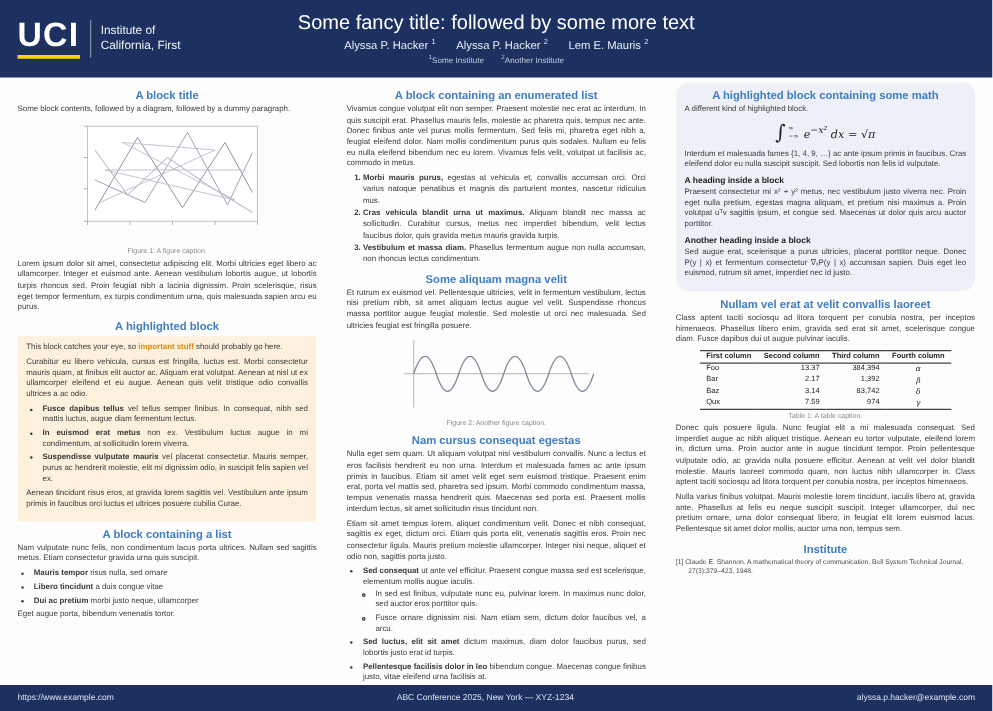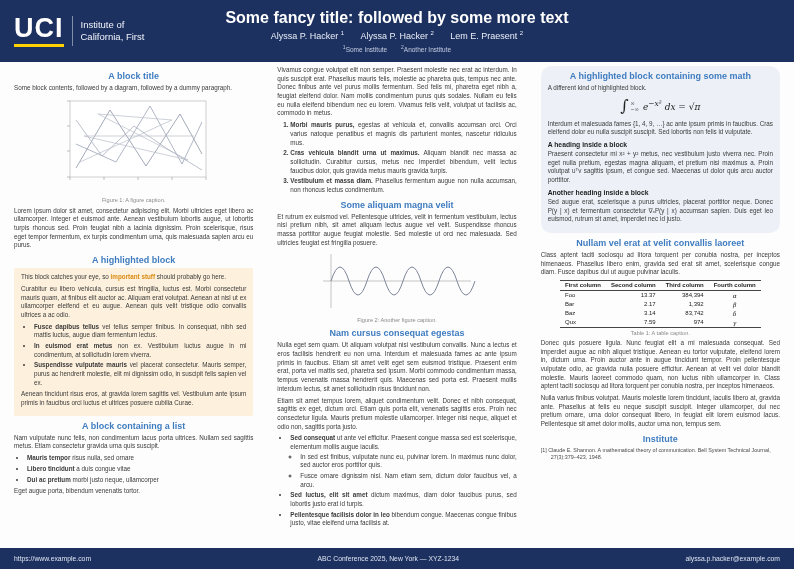--- a/index.html
+++ b/index.html
@@ -10,21 +10,21 @@
   
   .header { flex:0 0 62px; background:#1d3160; color:#fff; position:relative;
             display:flex; align-items:center; }
   .logo { display:flex; align-items:center; gap:8px; padding-left:14px; width:200px; z-index:2; }
   .logo-acronym { font-size:27px; font-weight:bold; letter-spacing:1px; line-height:1;
                   border-bottom:3px solid #ffd200; padding-bottom:2px; }
   .logo-sep { width:1px; height:30px; background:rgba(255,255,255,.45); }
   .logo-text { font-size:9.5px; line-height:1.3; color:#f0f3fa; }
   .header-center { position:absolute; left:0; right:0; top:0; bottom:0;
                    display:flex; flex-direction:column; align-items:center; justify-content:center; }
-  .poster-title { font-size:16px; font-weight:bold; }
+  .poster-title { font-size:16px; font-weight:normal; }
   .authors { font-size:9px; margin-top:3px; color:#e8edf7; }
   .authors .author { margin:0 7px; }
   .authors sup { font-size:6px; }
   .affiliations { font-size:6.5px; margin-top:2px; color:#c3cde2; }
   .affiliations .affil { margin:0 6px; }
   .affiliations sup { font-size:5px; }
 
   
   .body { flex:1 1 auto; display:flex; gap:24px; padding:4px 14px 2px; overflow:hidden; background:#fdfdfd; }
   .col { flex:1 1 0; min-width:0; }
@@ -82,21 +82,21 @@
       <div class="logo-text">
         <div>Institute of</div>
         <div>California, First</div>
       </div>
     </div>
     <div class="header-center">
       <div class="poster-title">Some fancy title: followed by some more text</div>
       <div class="authors">
         <span class="author"><span>Alyssa P. Hacker</span> <sup>1</sup></span>
         <span class="author"><span>Alyssa P. Hacker</span> <sup>2</sup></span>
-        <span class="author"><span>Lem E. Praesent</span> <sup>2</sup></span>
+        <span class="author"><span>Lem E. Mauris</span> <sup>2</sup></span>
       </div>
       <div class="affiliations">
         <span class="affil"><sup>1</sup><span>Some Institute</span></span>
         <span class="affil"><sup>2</sup><span>Another Institute</span></span>
       </div>
     </div>
   </div>
 
   <div class="body">
 
@@ -152,20 +152,21 @@
           <li><span class="lead">Dui ac pretium</span><span> morbi justo neque, ullamcorper</span></li>
         </ul>
         <div class="body-text">Eget augue porta, bibendum venenatis tortor.</div>
       </div>
 
     </div>
 
     <div class="col">
 
       <div class="block">
+        <div class="block-title">A block containing an enumerated list</div>
         <div class="body-text">Vivamus congue volutpat elit non semper. Praesent molestie nec erat ac interdum. In quis suscipit erat. Phasellus mauris felis, molestie ac pharetra quis, tempus nec ante. Donec finibus ante vel purus mollis fermentum. Sed felis mi, pharetra eget nibh a, feugiat eleifend dolor. Nam mollis condimentum purus quis sodales. Nullam eu felis eu nulla eleifend bibendum nec eu lorem. Vivamus felis velit, volutpat ut facilisis ac, commodo in metus.</div>
         <ol class="enum">
           <li><span class="lead">Morbi mauris purus,</span><span> egestas at vehicula et, convallis accumsan orci. Orci varius natoque penatibus et magnis dis parturient montes, nascetur ridiculus mus.</span></li>
           <li><span class="lead">Cras vehicula blandit urna ut maximus.</span><span> Aliquam blandit nec massa ac sollicitudin. Curabitur cursus, metus nec imperdiet bibendum, velit lectus faucibus dolor, quis gravida metus mauris gravida turpis.</span></li>
           <li><span class="lead">Vestibulum et massa diam.</span><span> Phasellus fermentum augue non nulla accumsan, non rhoncus lectus condimentum.</span></li>
         </ol>
       </div>
 
       <div class="block">
         <div class="block-title">Some aliquam magna velit</div>

